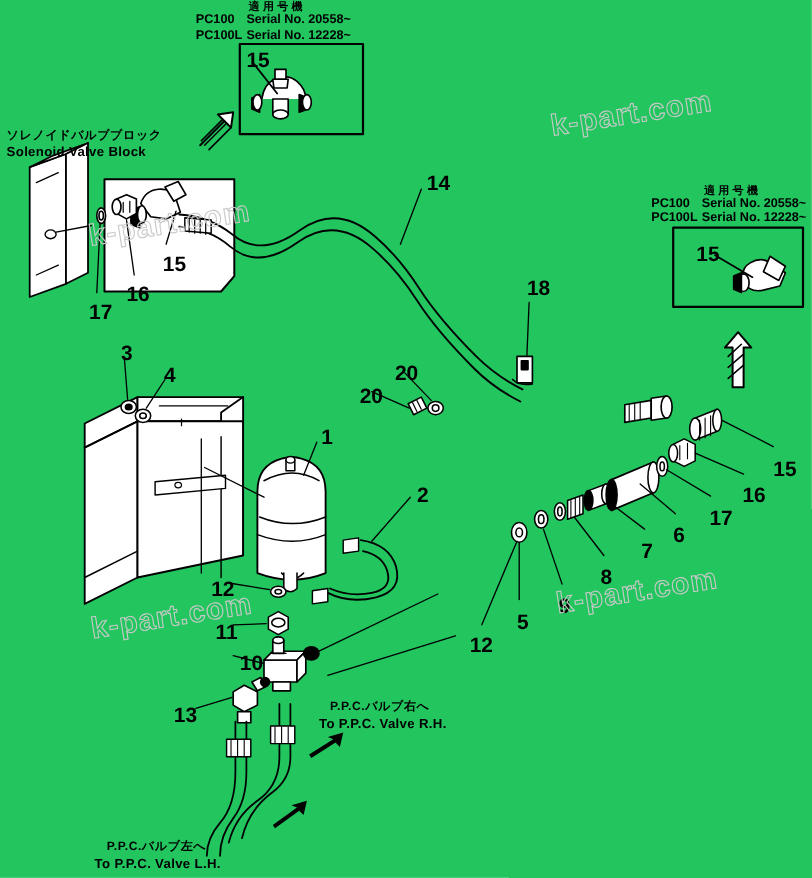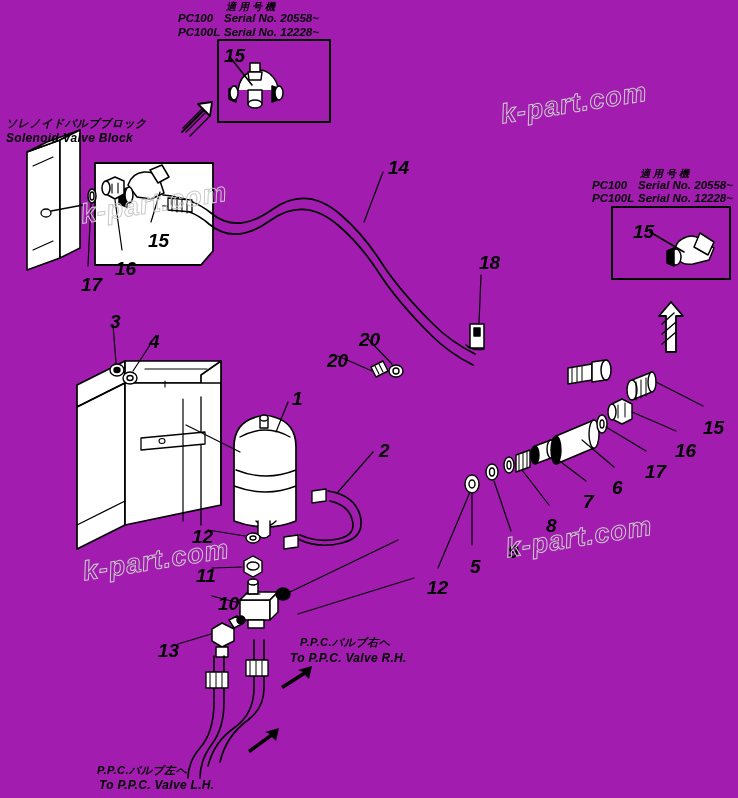--- a/index.html
+++ b/index.html
@@ -1,18 +1,18 @@
 <!DOCTYPE html>
 <html><head>
 <meta charset="utf-8">
 <style>
   html,body{margin:0;padding:0;background:#fff;}
   body{width:738px;height:798px;overflow:hidden;
        font-family:"Liberation Sans",sans-serif;color:#000;}
-  #sheet{position:relative;width:738px;height:798px;background:#a21caf;font-style:italic;}
+  #sheet{position:relative;width:738px;height:798px;background:#22c55e;}
 
   svg.layer{position:absolute;left:0;top:0;width:738px;height:798px;overflow:visible;}
 
   .lbl{position:absolute;white-space:nowrap;line-height:1;}
   .num{font-weight:bold;font-size:19px;letter-spacing:0px;}
   .jp{font-size:11px;font-weight:bold;letter-spacing:.5px;}
   .en{font-size:12px;font-weight:bold;letter-spacing:.3px;}
   .ser{font-size:11.5px;font-weight:bold;letter-spacing:0px;}
   .ser .pre{display:inline-block;width:46px;}
   .jphead{font-size:10px;font-weight:bold;letter-spacing:3px;}
@@ -285,21 +285,21 @@
   </div>
   <div class="lbl num" style="left:633px;top:222px;">15</div>
 
   <div class="lbl jp" style="left:6px;top:118px;">ソレノイドバルブブロック</div>
   <div class="lbl en" style="left:6px;top:132px;">Solenoid Valve Block</div>
 
   <div class="lbl jp" style="left:300px;top:637px;">P.P.C.バルブ右へ</div>
   <div class="lbl en" style="left:290px;top:652px;">To  P.P.C.  Valve  R.H.</div>
 
   <div class="lbl jp" style="left:97px;top:765px;">P.P.C.バルブ左へ</div>
-  <div class="lbl en" style="left:99px;top:779px;">To  P.P.C.  Valve  L.H.</div>
+  <div class="lbl en" style="left:86px;top:779px;">To  P.P.C.  Valve  L.H.</div>
 
   <div id="callout-host">
       <div class="lbl num" style="left: 292px; top: 389px;">1</div>
       <div class="lbl num" style="left: 379px; top: 441px;">2</div>
       <div class="lbl num" style="left: 110px; top: 312px;">3</div>
       <div class="lbl num" style="left: 149px; top: 332px;">4</div>
       <div class="lbl num" style="left: 470px; top: 557px;">5</div>
       <div class="lbl num" style="left: 612px; top: 478px;">6</div>
       <div class="lbl num" style="left: 583px; top: 492px;">7</div>
       <div class="lbl num" style="left: 546px; top: 516px;">8</div>

